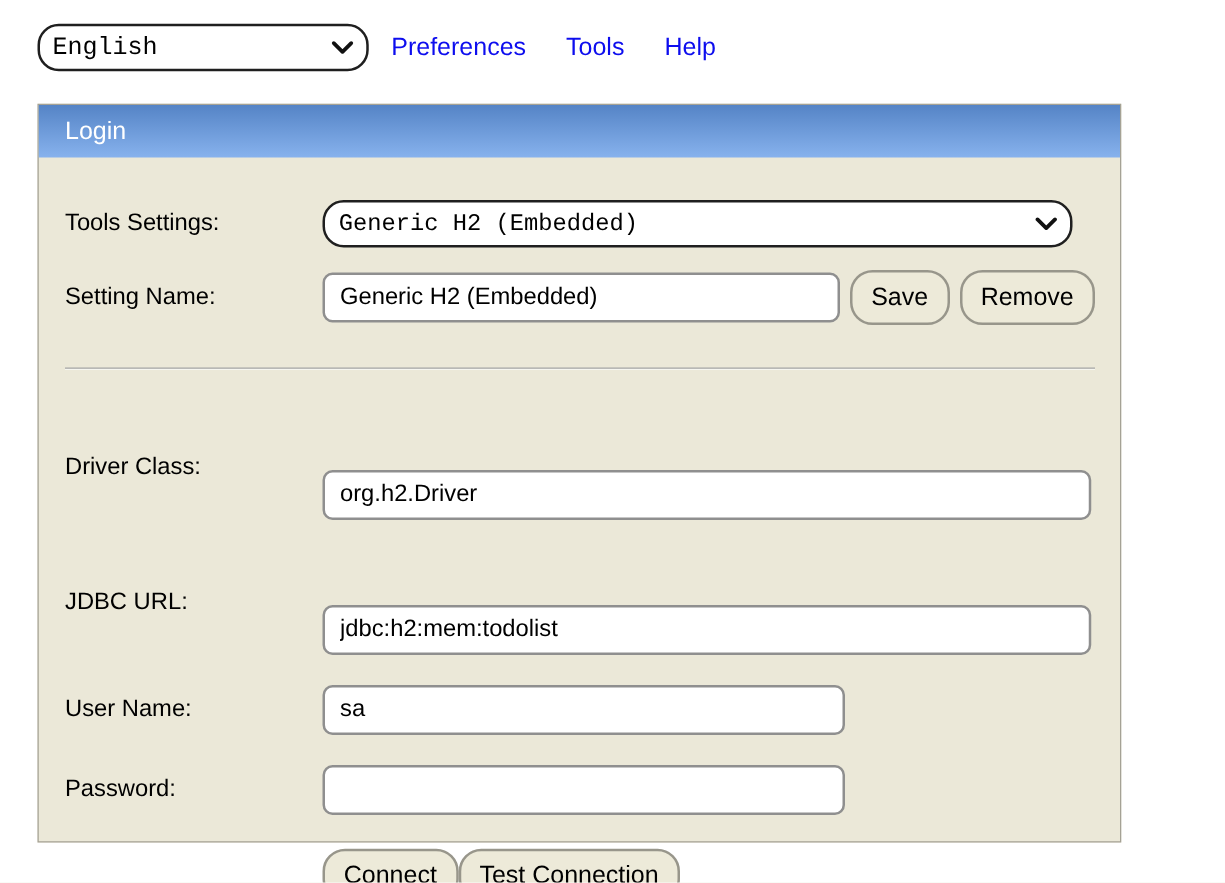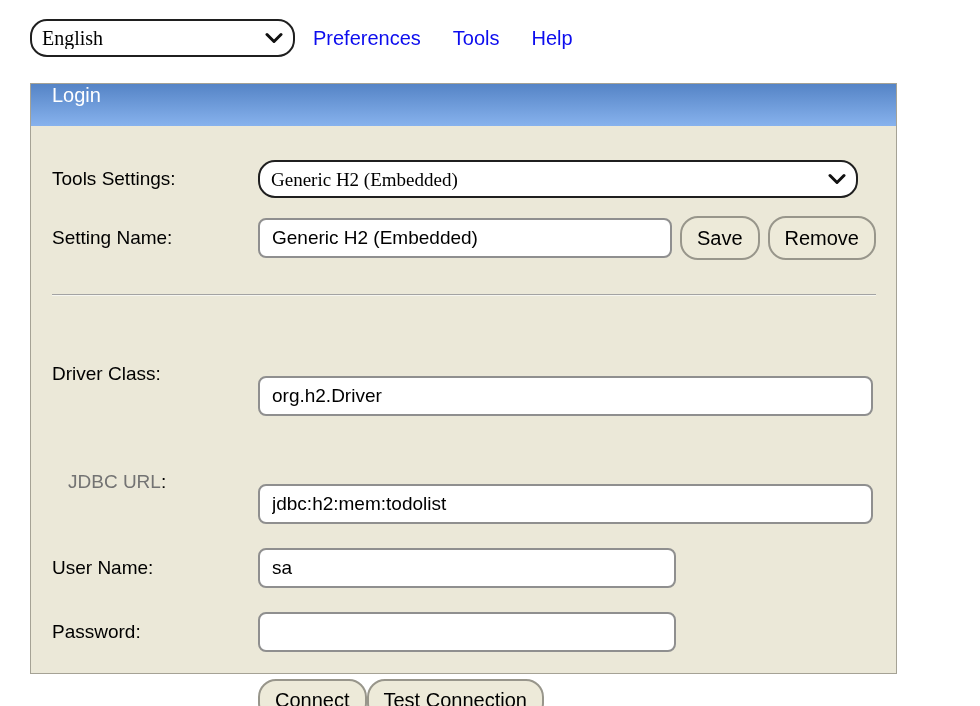--- a/index.html
+++ b/index.html
@@ -13,21 +13,21 @@
   }
 
   
   .topbar {
     position: absolute; left: 30px; top: 19px;
     display: flex; align-items: center; height: 38px;
   }
   .select-wrap { position: relative; display: inline-block; }
   .select-wrap select {
     appearance: none; -webkit-appearance: none;
-    font-family: Liberation Serif, serif;
+    font-family: Liberation Mono, monospace;
     font-size: 20px; color: #000;
     background: #fff;
     border: 2px solid #1f1f1f; border-radius: 17px;
     height: 38px; padding: 0 40px 0 10px;
     outline: none;
   }
   .select-wrap .chev {
     position: absolute; right: 12px; top: 50%;
     transform: translateY(-50%);
     pointer-events: none; line-height: 0;
@@ -44,29 +44,29 @@
   
   .panel {
     position: absolute; left: 30px; top: 83px;
     width: 867px; height: 591px;
     background: #ebe8d8;
     border: 1px solid #a5a295;
   }
   .panel-header {
     height: 42px;
     background: linear-gradient(#5584c6, #87b2ed);
-    display: flex; align-items: flex-start;
+    display: flex; align-items: center;
     padding-left: 21px;
     color: #ffffff; font-size: 20px;
   }
   .panel-body { padding: 34px 20px 0 21px; }
 
   .row { display: flex; align-items: center; margin-bottom: 18px; }
   .row .label { width: 206px; font-size: 19px; flex: none; }
-  .row .label .link { color: #737373; text-decoration: none; cursor: pointer; margin-left: 16px; }
+  .row .label .link { color: #000000; text-decoration: none; cursor: pointer; }
 
   .field-select select {
     width: 600px; height: 38px;
     font-size: 19px; padding: 0 40px 0 11px;
   }
   input[type="text"], input[type="password"] {
     height: 40px;
     border: 2px solid #8f8f8f; border-radius: 8px;
     background: #fff;
     font-family: "Liberation Sans", sans-serif;

